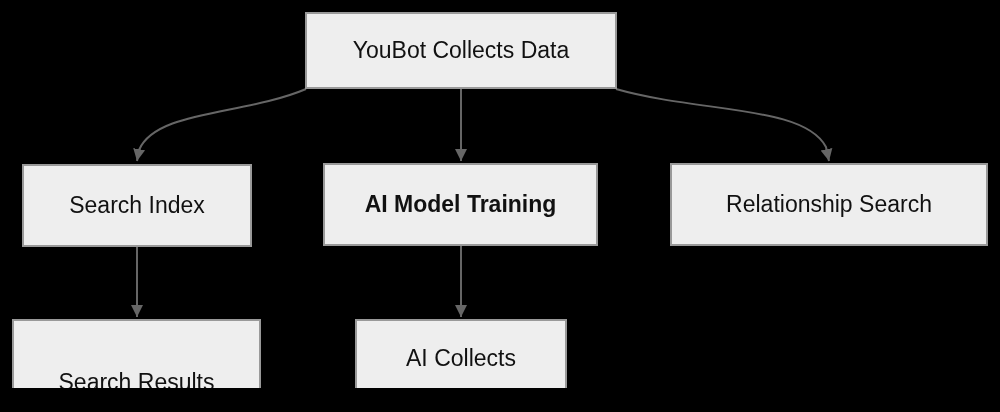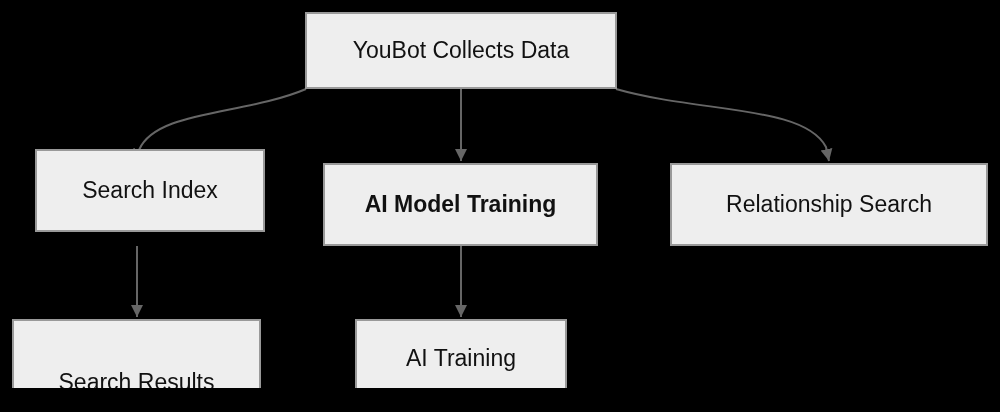--- a/index.html
+++ b/index.html
@@ -40,21 +40,21 @@
     justify-content: center;
   }
   .node-label {
     color: var(--text);
     font-size: 23px;
     line-height: 1.2;
     white-space: nowrap;
     text-align: center;
   }
   .node-root                 { left: 305px; top: 12px;  width: 312px; height: 77px; }
-  .node-search-index         { left: 22px;  top: 149px; width: 230px; height: 83px; margin-left: 13px; }
+  .node-search-index         { left: 22px;  top: 164px; width: 230px; height: 83px; }
   .node-ai-model-training    { left: 323px; top: 163px; width: 275px; height: 83px; font-weight: bold; }
   .node-relationship-mapping { left: 670px; top: 163px; width: 318px; height: 83px; }
   .node-search-results       { left: 12px;  top: 319px; width: 249px; height: 80px; align-items: flex-end; }
   .node-ai-features          { left: 355px; top: 319px; width: 212px; height: 80px; }
 </style>
 </head>
 <body>
 
 <div id="canvas">
 
@@ -85,16 +85,16 @@
 
   <div class="node node-relationship-mapping">
     <span class="node-label">Relationship Search</span>
   </div>
 
   <div class="node node-search-results">
     <span class="node-label">Search Results</span>
   </div>
 
   <div class="node node-ai-features">
-    <span class="node-label">AI Training</span>
+    <span class="node-label">AI Collects</span>
   </div>
 
 </div>
 
 </body></html>

